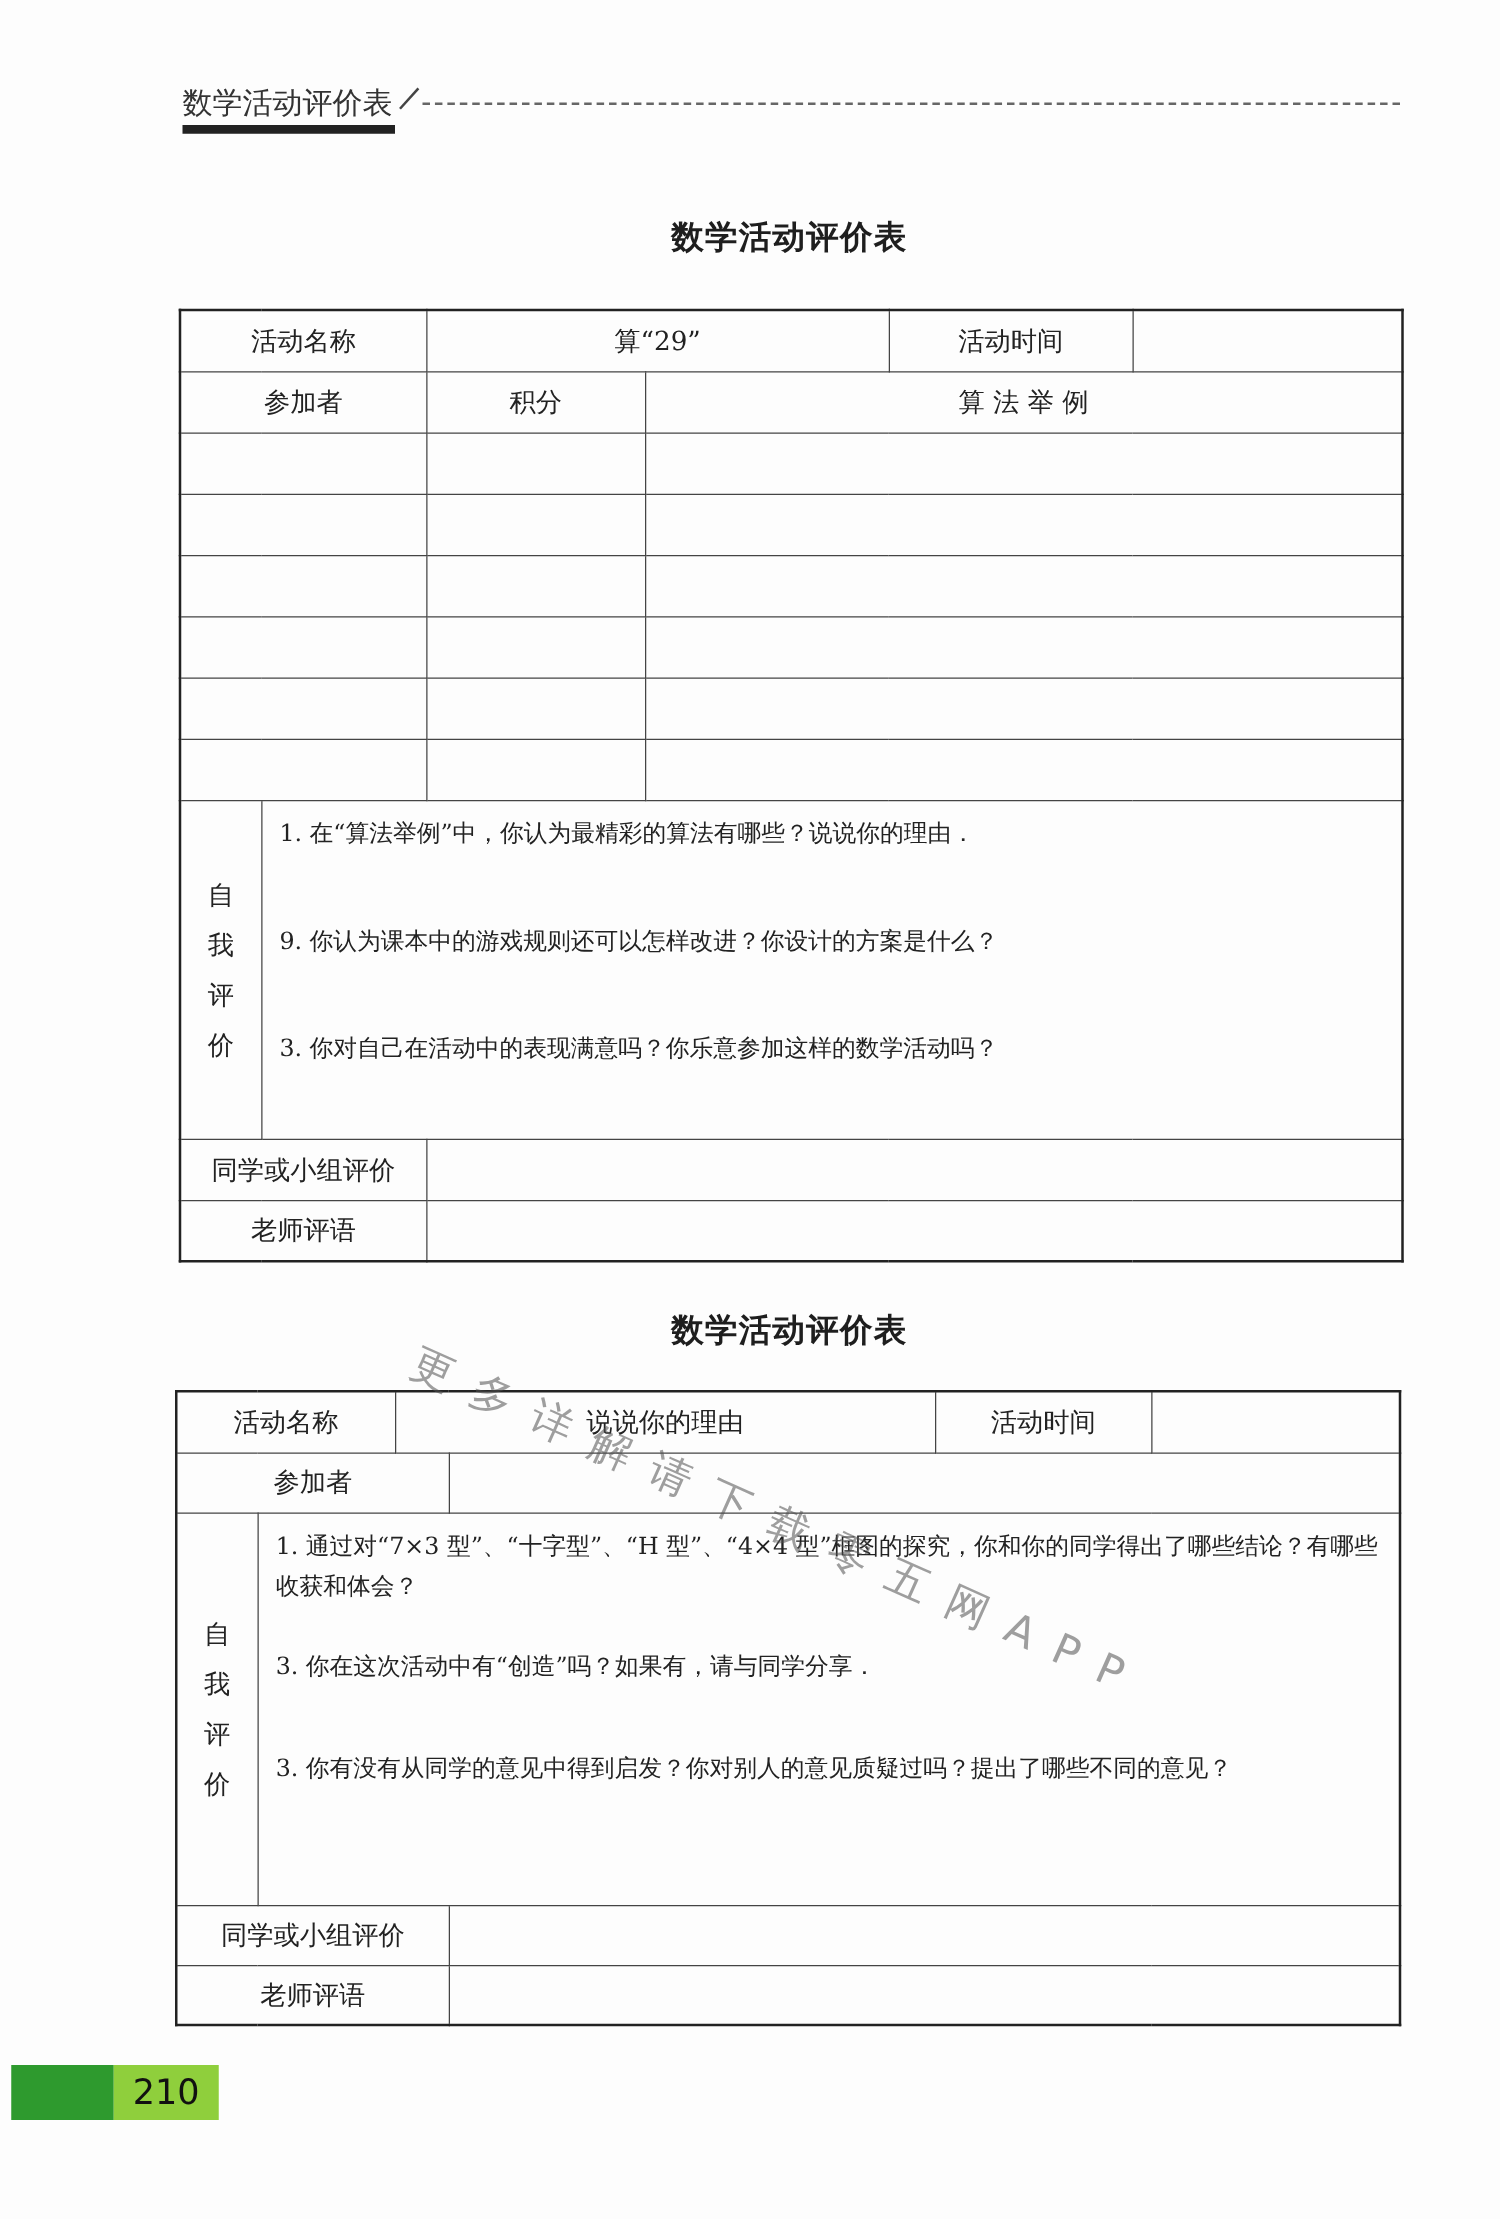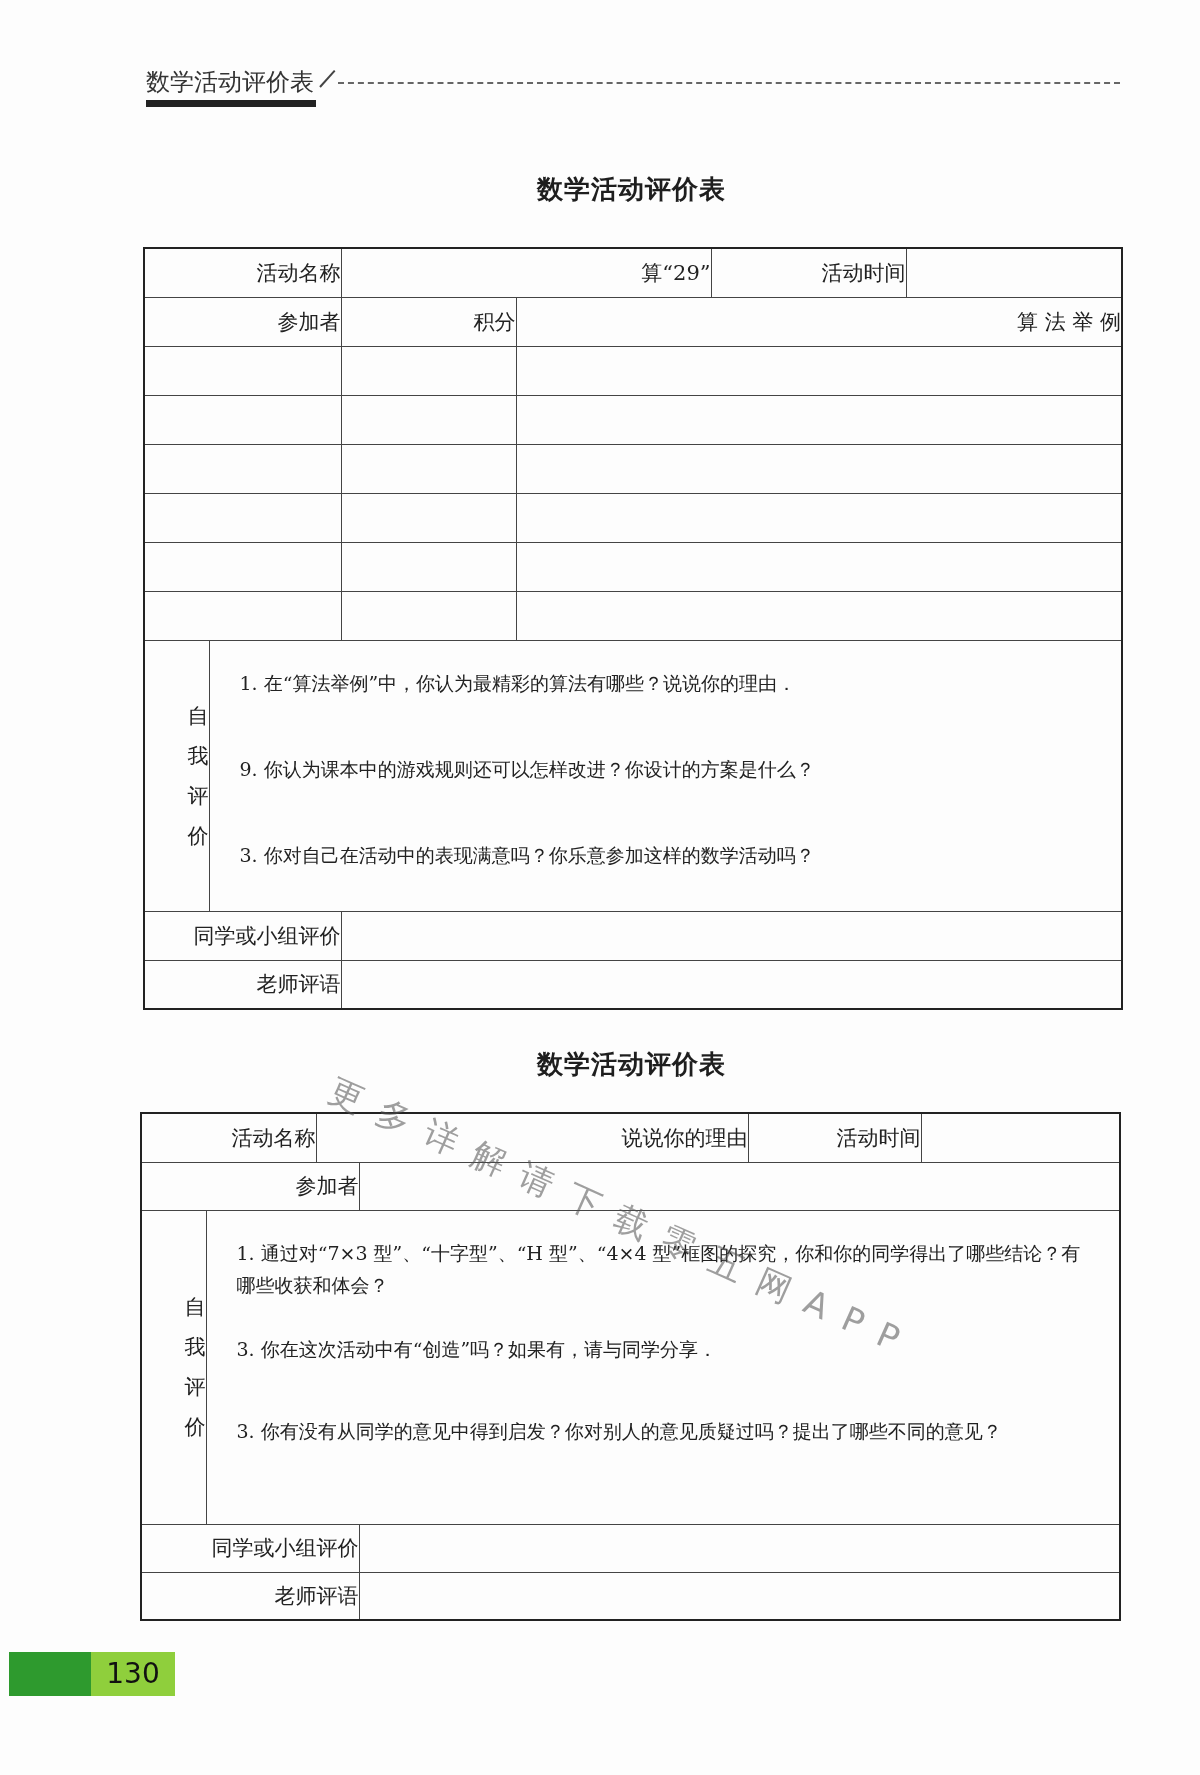--- a/index.html
+++ b/index.html
@@ -9,25 +9,25 @@
     font-family:"DejaVu Sans", sans-serif;
   }
   .serif { font-family:"DejaVu Serif", serif; }
   .running-head { position:absolute; left:146px; top:66px; height:40px; }
   .running-head .txt { font-size:24px; color:#333; letter-spacing:0px; }
   .running-head .bar { position:absolute; left:0; top:34px; width:170px; height:7px; background:#222; }
   .running-head .slash { position:absolute; left:174px; top:20px; width:22px; height:2px; background:#444; transform:rotate(-48deg); transform-origin:left center; }
   .dash-line { position:absolute; left:338px; top:82px; width:782px; border-top:2px dashed #666; }
   .sheet-title { position:absolute; left:0; width:1263px; text-align:center; font-size:26px; font-weight:bold; letter-spacing:1px; color:#1e1e1e; }
   table.form { position:absolute; border-collapse:collapse; table-layout:fixed; }
-  table.form td { border:1.5px solid #444; padding:0; font-size:21px; text-align:right; vertical-align:middle; color:#222; }
+  table.form td { border:1.5px solid #444; padding:0; font-size:21px; text-align:center; vertical-align:middle; color:#222; }
   table.form { border:2.5px solid #222; }
   .self-label { font-size:21px; line-height:40px; }
   .q { text-align:left !important; vertical-align:top !important; padding:10px 14px !important; }
-  .q p { margin:16px; font-size:19px; line-height:32px; font-family:"DejaVu Serif", serif; color:#222; }
+  .q p { margin:0; font-size:19px; line-height:32px; font-family:"DejaVu Serif", serif; color:#222; }
   .q p.gap1 { margin-top:54px; }
   .q p.gap2 { margin-top:54px; }
   .watermark { position:absolute; font-size:34px; color:rgba(80,80,80,0.55); transform-origin:left top; white-space:nowrap; letter-spacing:18px; }
   .pagenum { position:absolute; left:9px; top:1652px; height:44px; }
   .pagenum .dark { position:absolute; left:0; top:0; width:82px; height:44px; background:#2e9a2e; }
   .pagenum .light { position:absolute; left:82px; top:0; width:84px; height:44px; background:#8fcf3c; font-size:28px; line-height:44px; text-align:center; color:#111; }
 </style>
 </head>
 <body>
 
@@ -158,14 +158,14 @@
     <td colspan="3">老师评语</td>
     <td colspan="3"></td>
   </tr>
 </tbody>
   </table>
 
 <div class="watermark" style="left:340px; top:1068px; transform:rotate(24deg);">更多详解请下载零五网APP</div>
 
 <div class="pagenum">
   <div class="dark"></div>
-  <div class="light">130</div>
+  <div class="light">210</div>
 </div>
 
 </body></html>

